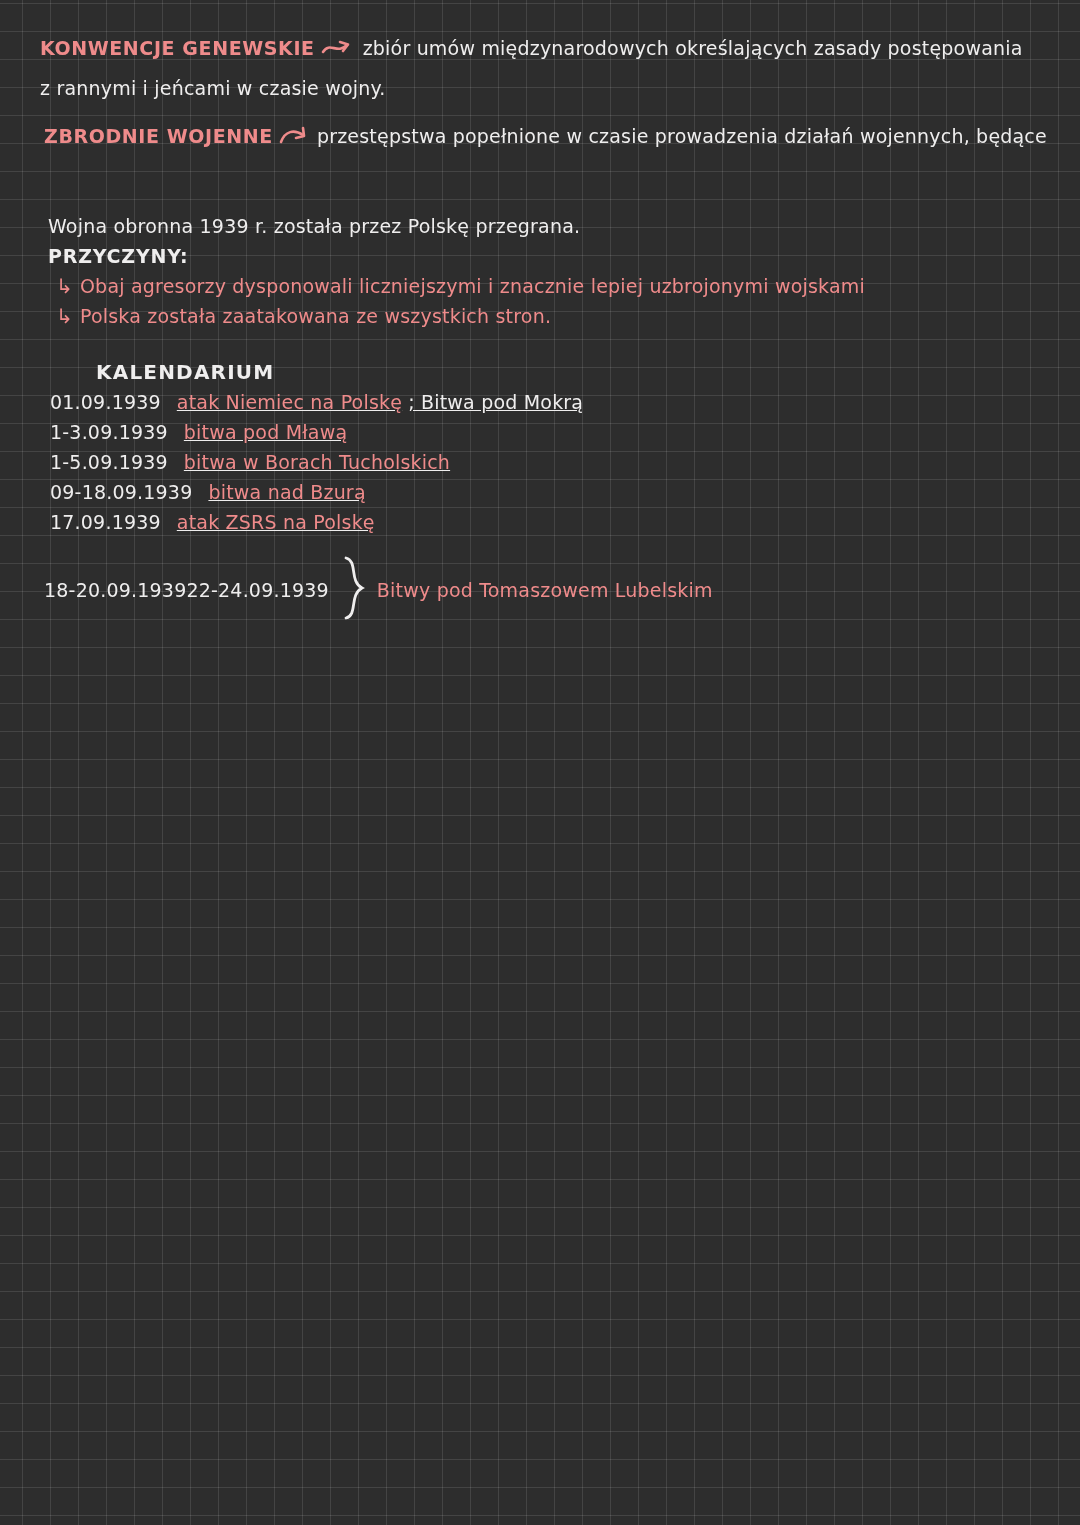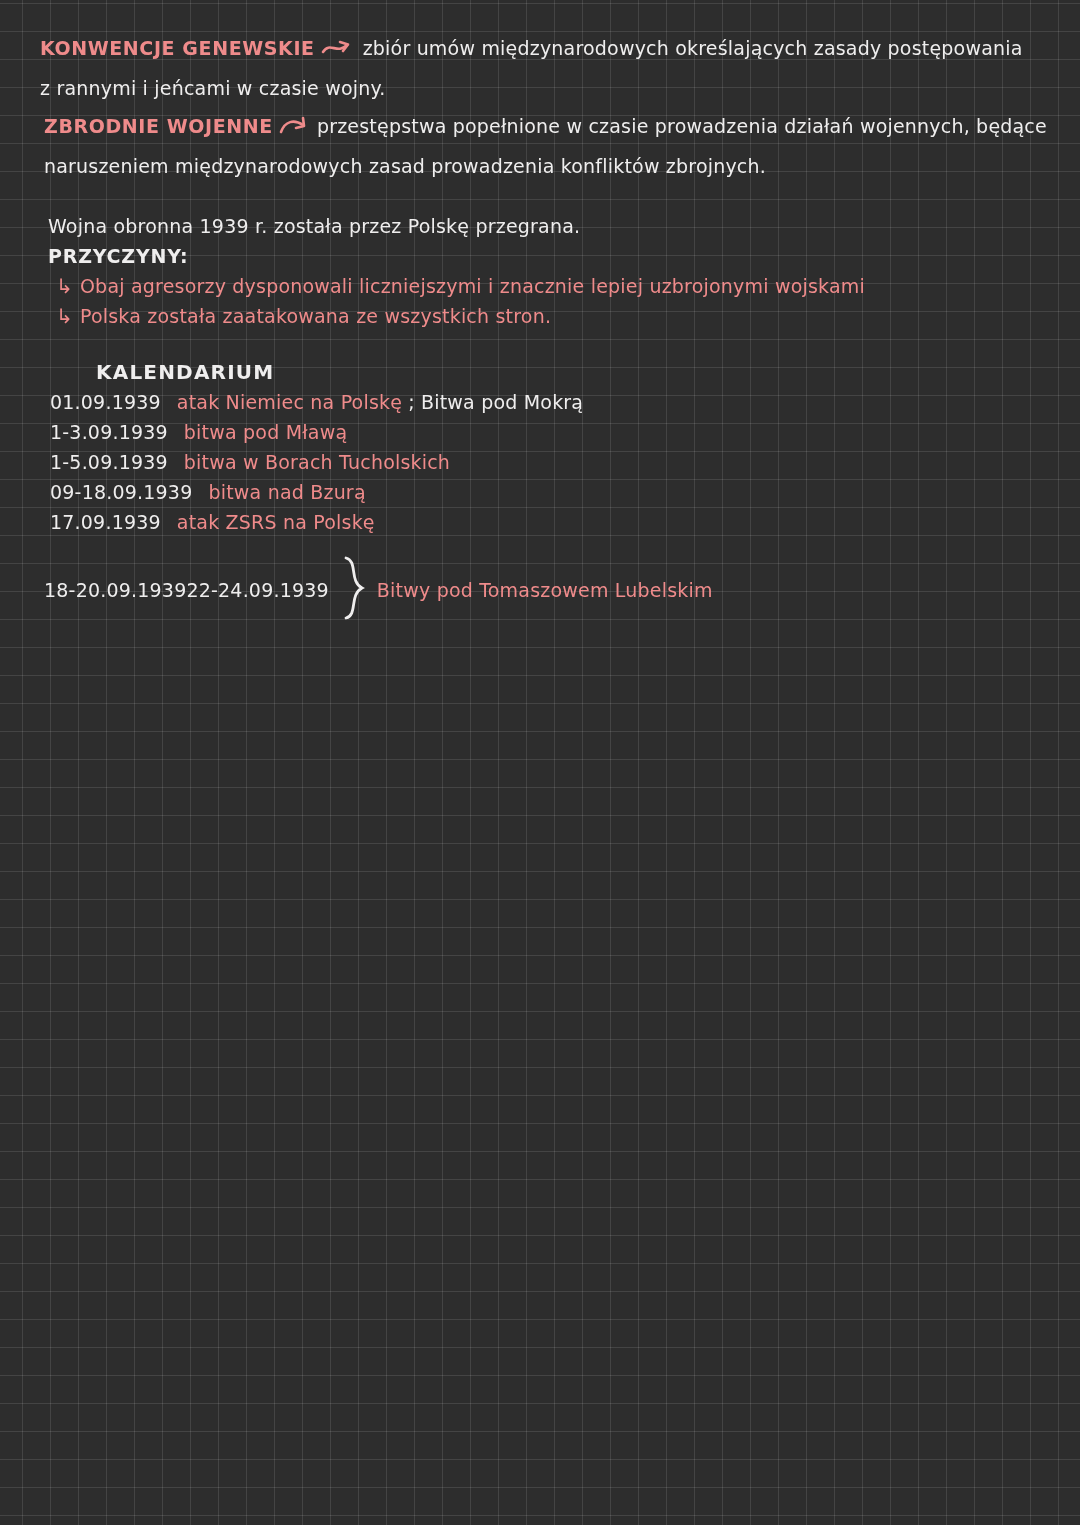--- a/index.html
+++ b/index.html
@@ -25,21 +25,21 @@
   .pink  { color: #ef8b8b; }
   .def-line { line-height: 37px; white-space: nowrap; }
   .term { color: #ef8b8b; font-weight: bold; letter-spacing: 0.6px; }
   .arrow-icon { display: inline-block; vertical-align: -3px; margin: 0 8px 0 6px; }
   .sum-line { line-height: 30px; white-space: nowrap; }
   .causes-heading { font-weight: bold; letter-spacing: 0.8px; }
   .cause-row { line-height: 30px; white-space: nowrap; }
   .branch-arrow { color: #ef8b8b; font-size: 20px; margin-right: 7px; }
   .cause-indent { padding-left: 8px; }
   .cal-heading { font-weight: bold; letter-spacing: 1.2px; font-size: 20px; line-height: 30px; margin-left: 46px; }
-  .cal-row { line-height: 30px; white-space: nowrap; }
+  .cal-row { line-height: 30px; white-space: nowrap; text-decoration: underline; }
   .cal-date { display: inline-block; margin-right: 16px; color: #efeeee; }
   .cal-event { color: #ef8b8b; }
   .cal-extra { color: #efeeee; margin-left: 6px; }
   .brace-group { display: flex; align-items: center; }
   .brace-dates { display: flex; flex-direction: row; }
   .brace-dates .cal-date { line-height: 30px; margin-right: 0; }
   .brace-icon { margin: 0 10px 0 12px; }
   .brace-label { color: #ef8b8b; white-space: nowrap; }
 </style>
 </head>
@@ -50,28 +50,27 @@
   <section class="block" style="top:30px; left:40px;">
     <div class="def-line">
       <span class="term">KONWENCJE GENEWSKIE</span><span class="arrow-icon"><svg width="34" height="20" viewBox="0 0 34 20">
             <path d="M2 14 C9 3, 16 17, 26 7" fill="none" stroke="#ef8b8b" stroke-width="2.6" stroke-linecap="round"></path>
             <path d="M19 4 L27 6.5 L22 13" fill="none" stroke="#ef8b8b" stroke-width="2.6" stroke-linecap="round" stroke-linejoin="round"></path>
           </svg></span><span class="white">zbiór umów międzynarodowych określających zasady postępowania</span>
     </div>
     <div class="def-line white">z rannymi i jeńcami w czasie wojny.</div>
   </section>
 
-  <section class="block" style="top:108px; left:44px;">
+  <section class="block" style="top:118px; left:44px;">
     <div class="def-line">
       <span class="term">ZBRODNIE WOJENNE</span><span class="arrow-icon"><svg width="30" height="20" viewBox="0 0 30 20">
             <path d="M2 16 C6 5, 15 3, 24 9" fill="none" stroke="#ef8b8b" stroke-width="2.6" stroke-linecap="round"></path>
             <path d="M24 2 L25 10 L17 12" fill="none" stroke="#ef8b8b" stroke-width="2.6" stroke-linecap="round" stroke-linejoin="round"></path>
           </svg></span><span class="white">przestępstwa popełnione w czasie prowadzenia działań wojennych, będące</span>
     </div>
-    <div class="def-line white">naruszeniem międzynarodowych zasad prowadzenia konfliktów zbrojnych.</div>
   </section>
 
   <section class="block" style="top:211px; left:48px;">
     <div class="sum-line white">Wojna obronna 1939 r. została przez Polskę przegrana.</div>
     <div class="sum-line white causes-heading">PRZYCZYNY:</div>
     <div class="cause-row cause-indent">
       <span class="branch-arrow">↳</span><span class="pink">Obaj agresorzy dysponowali liczniejszymi i znacznie lepiej uzbrojonymi wojskami</span>
     </div>
     <div class="cause-row cause-indent">
       <span class="branch-arrow">↳</span><span class="pink">Polska została zaatakowana ze wszystkich stron.</span>

